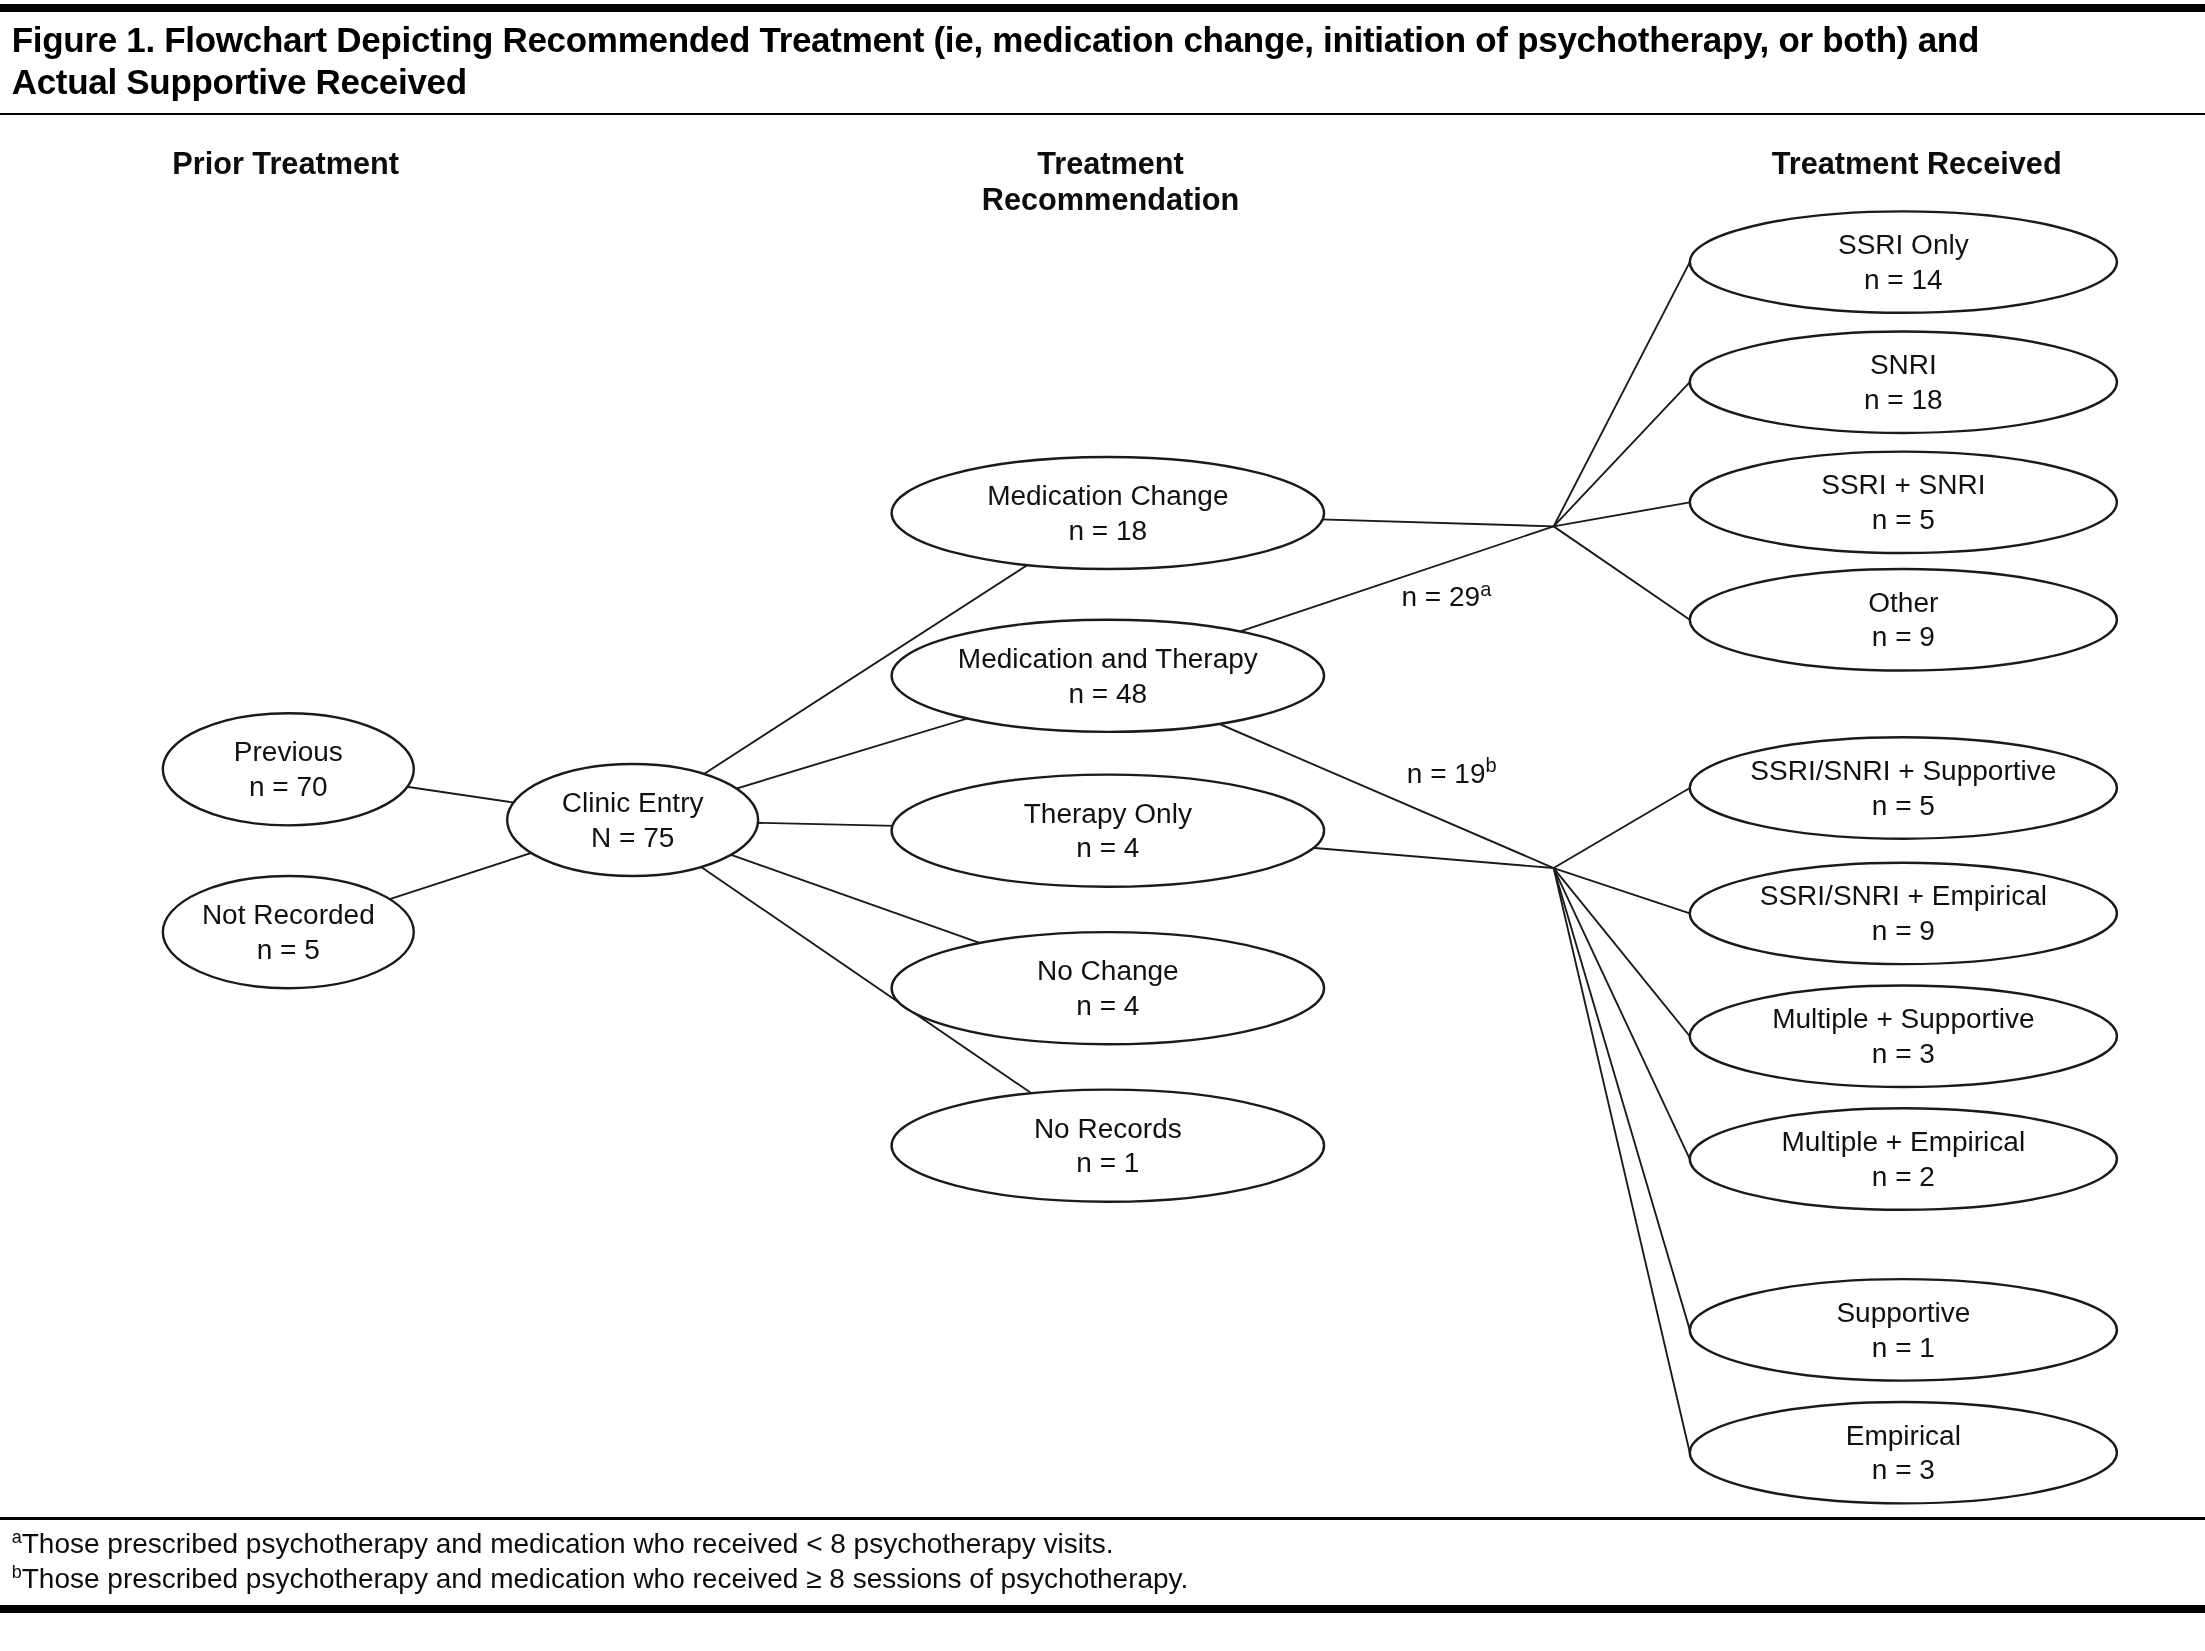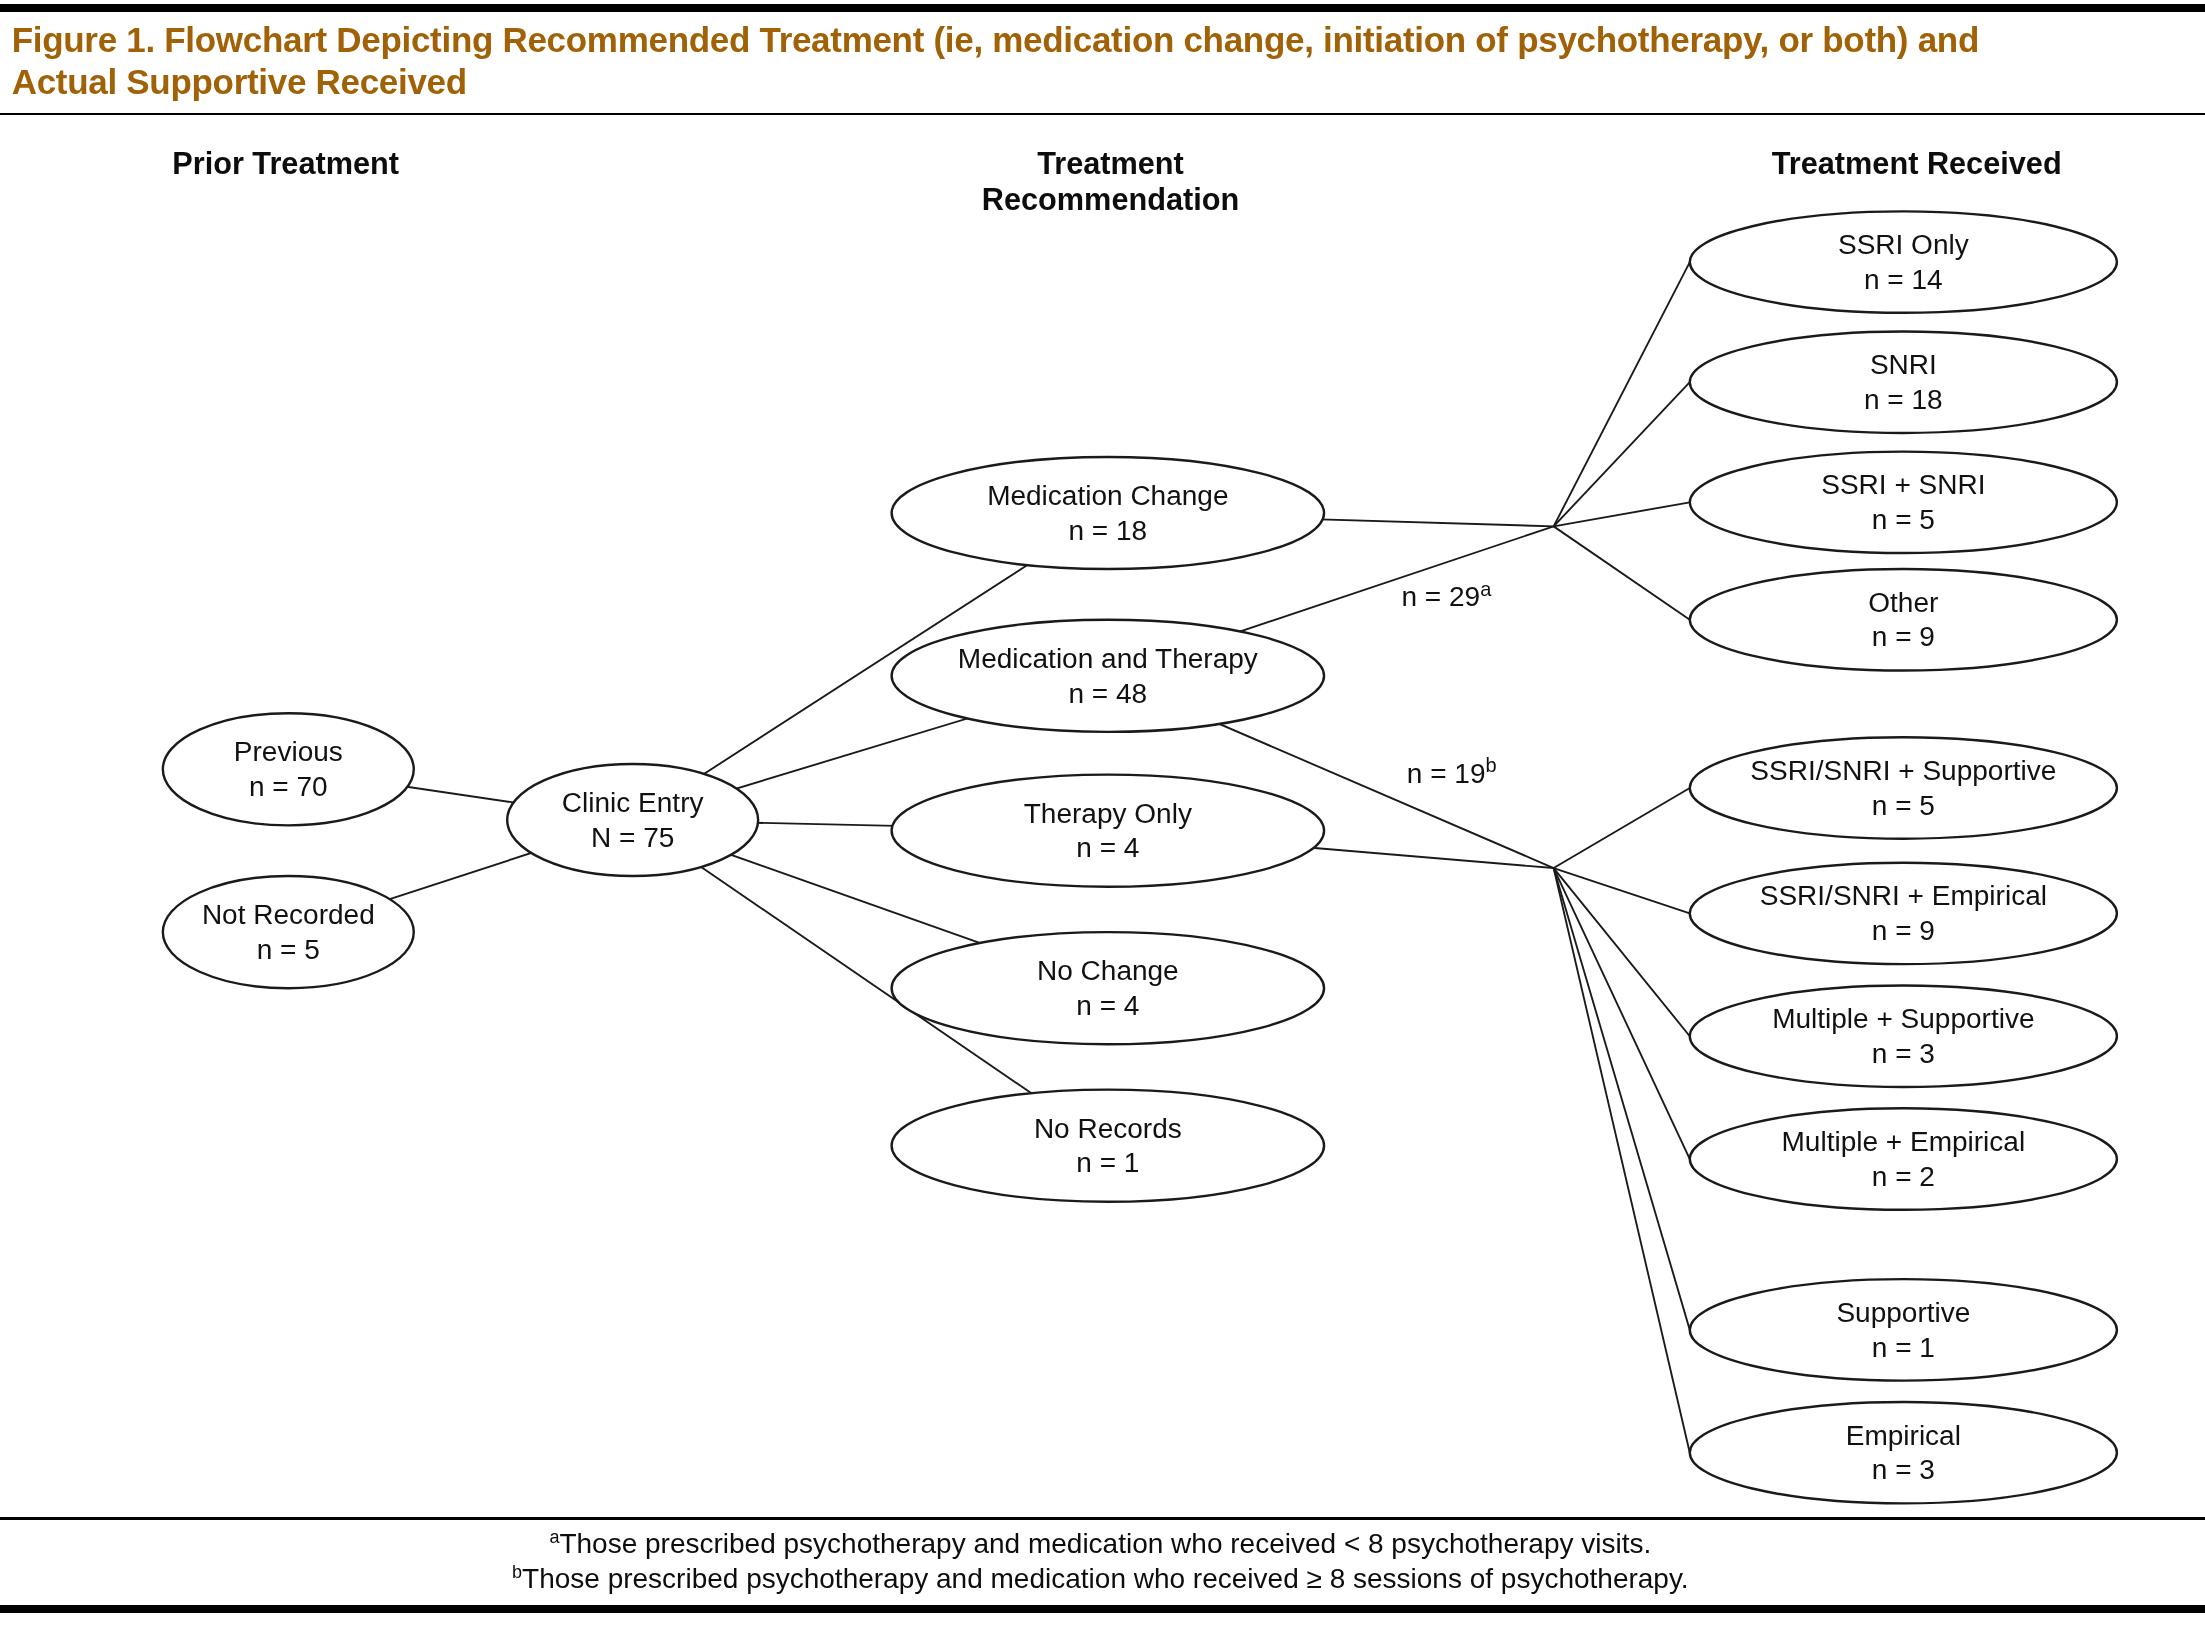--- a/index.html
+++ b/index.html
@@ -10,42 +10,41 @@
     font-family: "Liberation Sans", sans-serif;
     color: #111111;
     padding-top: 4.3px;
   }
   .rule-thick { height: 8px; background: #000000; }
   .rule-thin  { height: 2.7px;  background: #000000; }
   .title {
     font-size: 35px;
     font-weight: bold;
     line-height: 1.22;
-    color: #a16207;
+    color: #000000;
     padding: 6.4px 16px 8.5px 11.7px;
     letter-spacing: -0.3px;
   }
   .diagram { display: block; width: 2205px; height: 1402px; }
   .colhead {
     font-size: 23px;
     font-weight: bold;
     text-anchor: middle;
     fill: #0d0d0d;
   }
   .node-shape { fill: #ffffff; stroke: #1a1a1a; stroke-width: 1.8; }
   .edge { stroke: #1a1a1a; stroke-width: 1.4; fill: none; }
   .nlabel, .ncount { font-size: 21px; text-anchor: middle; fill: #111111; }
   .elabel { font-size: 21px; fill: #111111; }
   .svgsup { font-size: 15px; }
   .footnotes {
     padding: 7.5px 16px 9.6px 11.7px;
     font-size: 28px;
     line-height: 1.22;
     color: #0d0d0d;
-    text-align: center;
   }
   .footnote { margin: 0; }
   .footnote sup { font-size: 18px; line-height: 0; }
   .bottom-gap { height: 5.3px; }
   svg text { font-family: "Liberation Sans", sans-serif; }
 </style>
 </head>
 <body>
 
 <div class="page">

